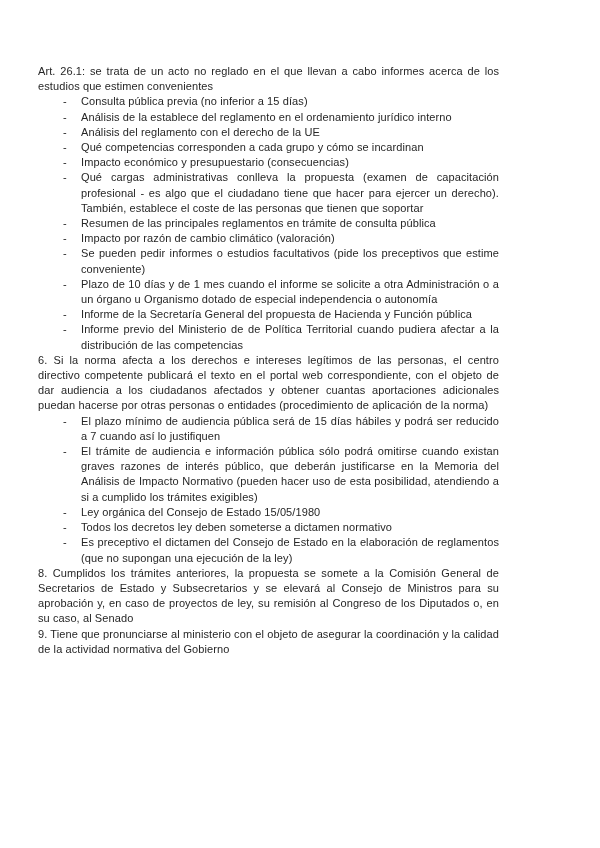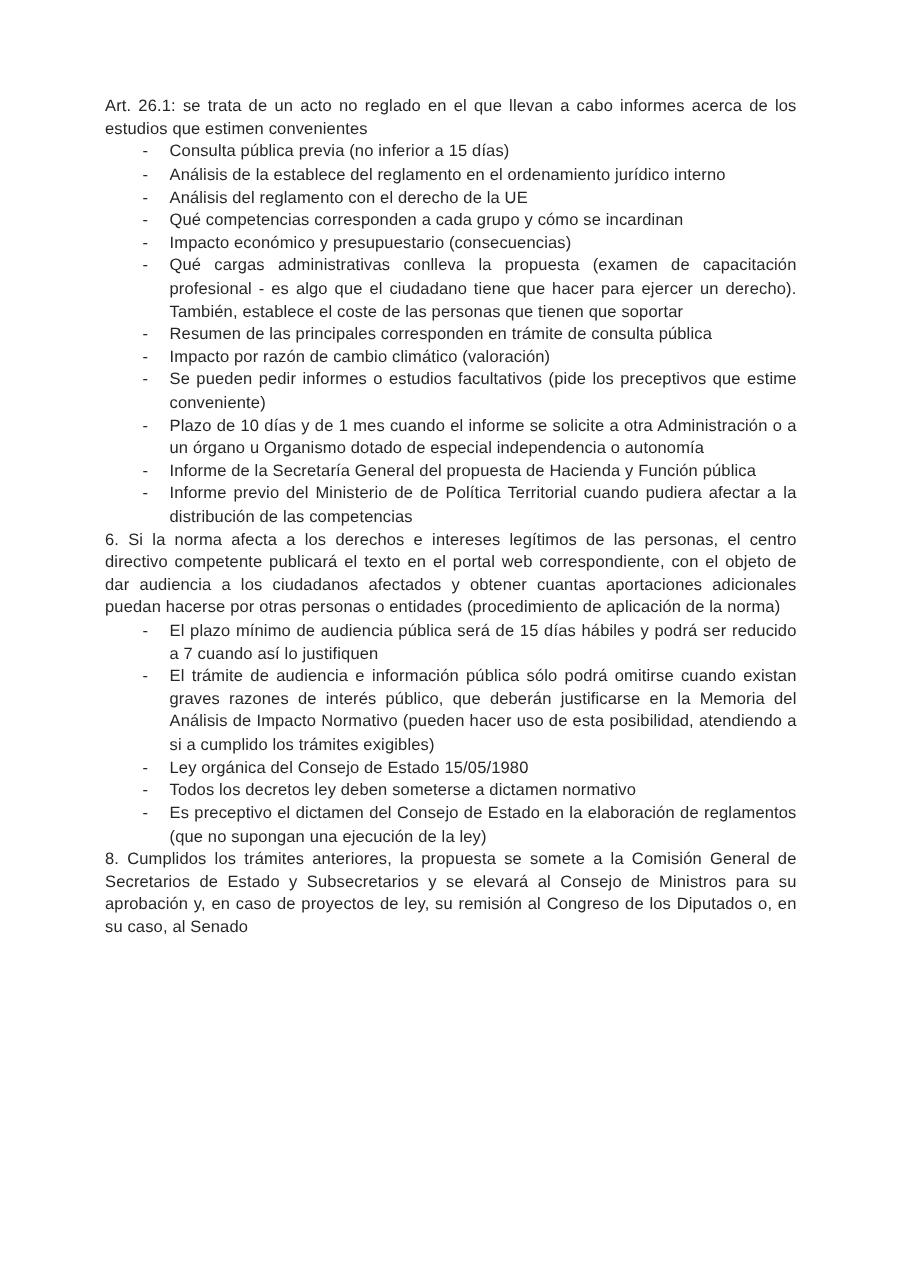--- a/index.html
+++ b/index.html
@@ -11,21 +11,21 @@
     width: 600px;
     height: 848px;
     overflow: hidden;
     font-family: "Liberation Sans", "DejaVu Sans", sans-serif;
     color: #262626;
   }
   .page {
     box-sizing: border-box;
     width: 600px;
     height: 848px;
-    padding: 64px 69px 40px 70px;
+    padding: 64px 69px 40px 38px;
     background: #ffffff;
   }
   .content {
     width: 461px;
     font-size: 11px;
     line-height: 15.2px;
     letter-spacing: 0.1px;
   }
   .para {
     margin: 0;
@@ -70,21 +70,21 @@
       <div class="bullet">
         <span class="dash">-</span>
         <span class="btext">Impacto económico y presupuestario (consecuencias)</span>
       </div>
       <div class="bullet">
         <span class="dash">-</span>
         <span class="btext">Qué cargas administrativas conlleva la propuesta (examen de capacitación profesional - es algo que el ciudadano tiene que hacer para ejercer un derecho). También, establece el coste de las personas que tienen que soportar</span>
       </div>
       <div class="bullet">
         <span class="dash">-</span>
-        <span class="btext">Resumen de las principales corresponden en trámite de consulta pública</span>
+        <span class="btext">Resumen de las principales reglamentos en trámite de consulta pública</span>
       </div>
       <div class="bullet">
         <span class="dash">-</span>
         <span class="btext">Impacto por razón de cambio climático (valoración)</span>
       </div>
       <div class="bullet">
         <span class="dash">-</span>
         <span class="btext">Se pueden pedir informes o estudios facultativos (pide los preceptivos que estime conveniente)</span>
       </div>
       <div class="bullet">
@@ -114,14 +114,15 @@
       </div>
       <div class="bullet">
         <span class="dash">-</span>
         <span class="btext">Todos los decretos ley deben someterse a dictamen normativo</span>
       </div>
       <div class="bullet">
         <span class="dash">-</span>
         <span class="btext">Es preceptivo el dictamen del Consejo de Estado en la elaboración de reglamentos (que no supongan una ejecución de la ley)</span>
       </div>
       <p class="para">8. Cumplidos los trámites anteriores, la propuesta se somete a la Comisión General de Secretarios de Estado y Subsecretarios y se elevará al Consejo de Ministros para su aprobación y, en caso de proyectos de ley, su remisión al Congreso de los Diputados o, en su caso, al Senado</p>
+      <p class="para">9. Tiene que pronunciarse al ministerio con el objeto de asegurar la coordinación y la calidad de la actividad normativa del Gobierno</p>
     </div>
 </div>
 
 </body></html>

